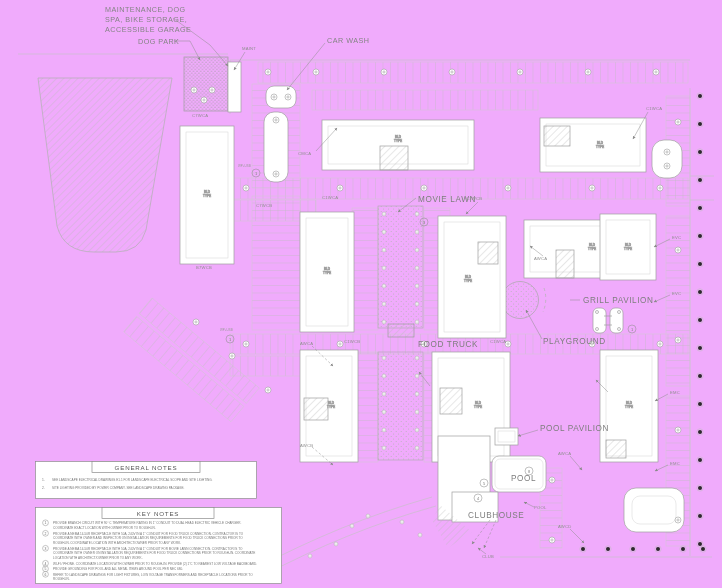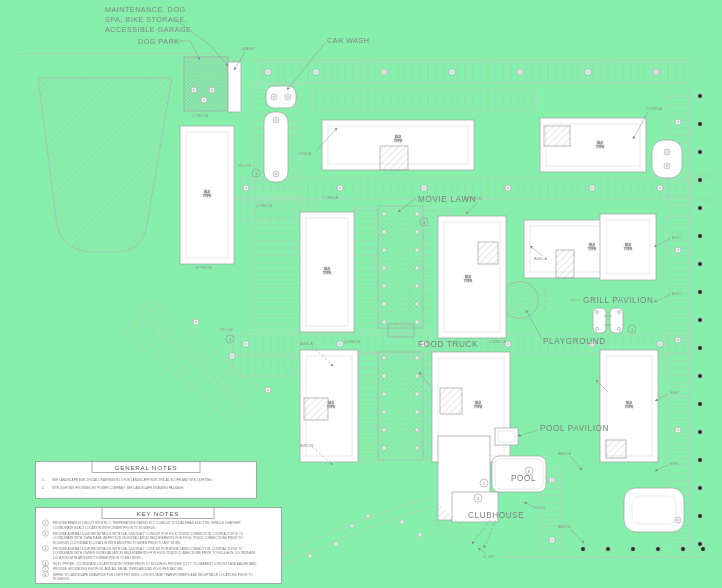--- a/index.html
+++ b/index.html
@@ -1,16 +1,16 @@
 <!DOCTYPE html>
 <html><head>
 <meta charset="utf-8">
 <style>
   html,body{margin:0;padding:0;background:#fff;}
-  .stage{position:relative;width:722px;height:588px;background:#86efac;overflow:hidden;}
+  .stage{position:relative;width:722px;height:588px;background:#f0abfc;overflow:hidden;}
   svg{display:block;}
   text{font-family:"Liberation Sans",sans-serif;fill:#8a8a8a;}
   .lbl{font-size:7.2px;letter-spacing:.5px;fill:#848484;}
   .big{font-size:8.2px;letter-spacing:.6px;fill:#7e7e7e;}
   .code{font-size:4.2px;fill:#8f8f8f;letter-spacing:.2px;}
   .tiny{font-size:3px;fill:#9a9a9a;}
   .btag{font-size:3px;fill:#9c9c9c;text-anchor:middle;}
   .ntitle{font-size:6.2px;fill:#565656;letter-spacing:.8px;text-anchor:middle;}
   .nnum{font-size:3.3px;fill:#787878;}
   .nline{font-size:3.1px;fill:#787878;}

